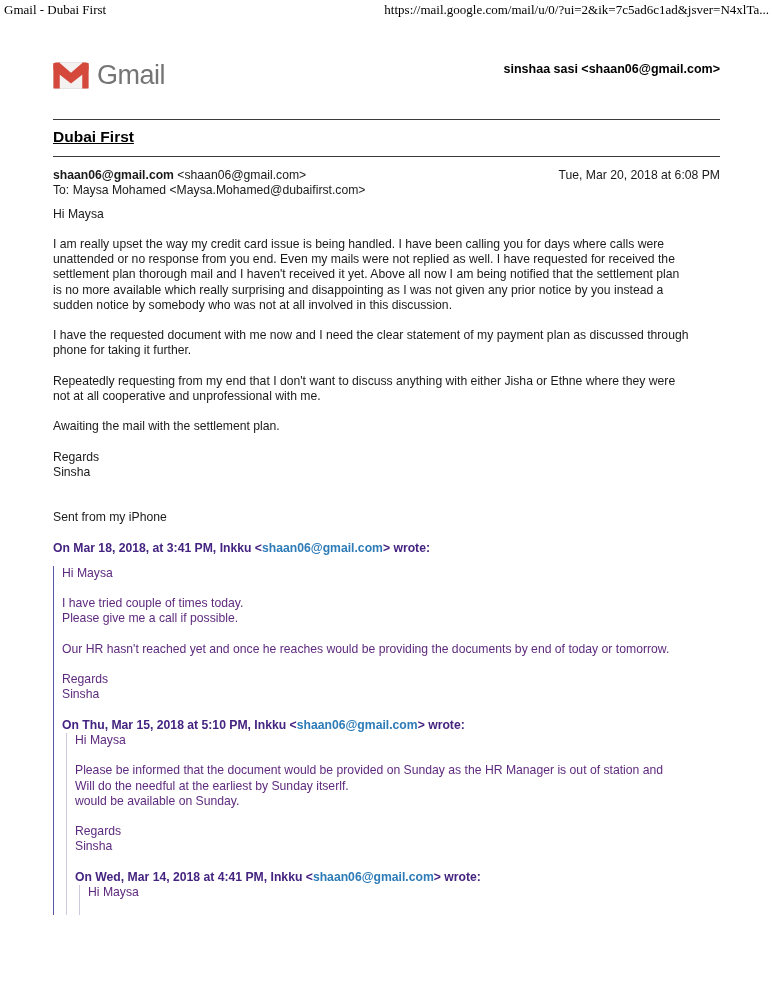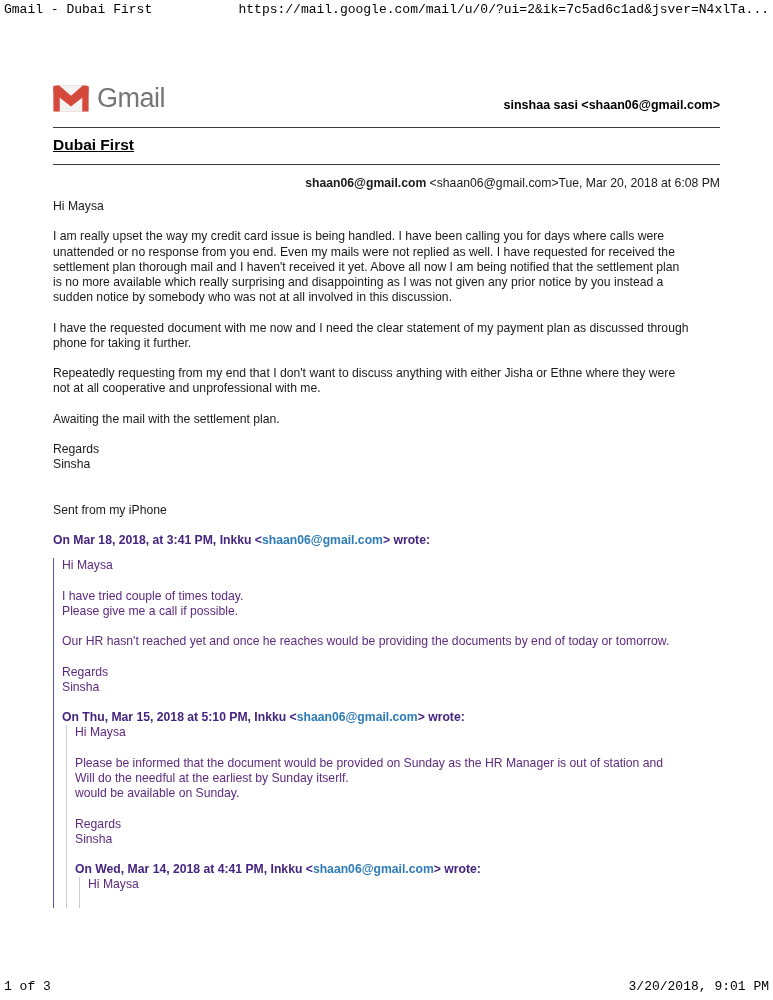--- a/index.html
+++ b/index.html
@@ -8,50 +8,50 @@
     width:773px;height:1000px;
     background:#ffffff;
     overflow:hidden;
     font-family:"Liberation Sans", sans-serif;
     color:#1a1a1a;
   }
   
   .print-bar{
     position:absolute;left:0;right:0;
     display:flex;justify-content:space-between;
-    font-family:Liberation Mono, monospace;
+    font-family:Liberation Serif, serif;
     font-size:13px;color:#000;
     padding:0 4px;
   }
   .print-bar.top{top:2px;}
   .print-bar.bottom{bottom:6px;}
   
   .content{
     position:absolute;top:60px;left:53px;width:667px;
   }
   .masthead{
-    display:flex;justify-content:space-between;align-items:flex-end;
-    height:42px;margin-top:10px;
+    display:flex;justify-content:space-between;align-items:flex-start;
+    height:42px;margin-top:2px;
   }
   .logo{display:flex;align-items:center;}
   .logo-svg{width:36px;height:27px;display:block;}
   .logo-svg .red{fill:var(--logo-red);}
   .logo-word{
     font-size:27px;color:var(--logo-gray);
     margin-left:8px;letter-spacing:-0.5px;line-height:1;
   }
   .account{font-size:12.5px;font-weight:bold;color:#000;}
   .rule{border-top:1px solid var(--rule);height:0;margin:0;}
   .rule1{margin-top:15px;}
   .subject{
     font-size:15.5px;font-weight:bold;color:#000;
     margin:8px 0 9px 0;line-height:1.2;text-decoration:underline;
   }
   .meta{margin-top:11px;font-size:12.2px;line-height:15.5px;}
-  .meta-row1{display:flex;justify-content:flex-end;white-space:pre;}
+  .meta-row1{display:flex;justify-content:space-between;white-space:pre;}
   .from-name{font-weight:bold;}
   .email-body{margin-top:8px;}
   .line{
     font-size:12.2px;line-height:15.2px;height:15.2px;
     white-space:pre;color:#1a1a1a;
   }
   .quote .line{color:var(--quote-text);}
   .line.attribution{color:var(--attribution-text);font-weight:bold;}
   .attribution .addr{color:var(--link-blue);text-decoration:none;}
   .quote{
@@ -92,20 +92,21 @@
 
     <div class="subject">Dubai First</div>
 
     <div class="rule"></div>
 
     <div class="meta">
       <div class="meta-row1">
         <span><span class="from-name">shaan06@gmail.com</span><span> &lt;shaan06@gmail.com&gt;</span></span>
         <span>Tue, Mar 20, 2018 at 6:08 PM</span>
       </div>
+      <div>To: Maysa Mohamed &lt;Maysa.Mohamed@dubaifirst.com&gt;</div>
     </div>
 
     <div class="email-body" id="email-body">
         <div class="line">Hi Maysa</div>
         <div class="line">&nbsp;</div>
         <div class="line">I am really upset the way my credit card issue is being handled. I have been calling you for days where calls were</div>
         <div class="line">unattended or no response from you end. Even my mails were not replied as well. I have requested for received the</div>
         <div class="line">settlement plan thorough mail and I haven't received it yet. Above all now I am being notified that the settlement plan</div>
         <div class="line">is no more available which really surprising and disappointing as I was not given any prior notice by you instead a</div>
         <div class="line">sudden notice by somebody who was not at all involved in this discussion.</div>
@@ -151,18 +152,14 @@
             <div class="quote q3">
               <div class="line">Hi Maysa</div>
               <div class="line">&nbsp;</div>
             </div>
           </div>
         </div>
       </div>
 
   </div>
 
-  <div class="print-bar bottom">
-    <span>1 of 3</span>
-    <span>3/20/2018, 9:01 PM</span>
-  </div>
 
 </div>
 
 </body></html>

